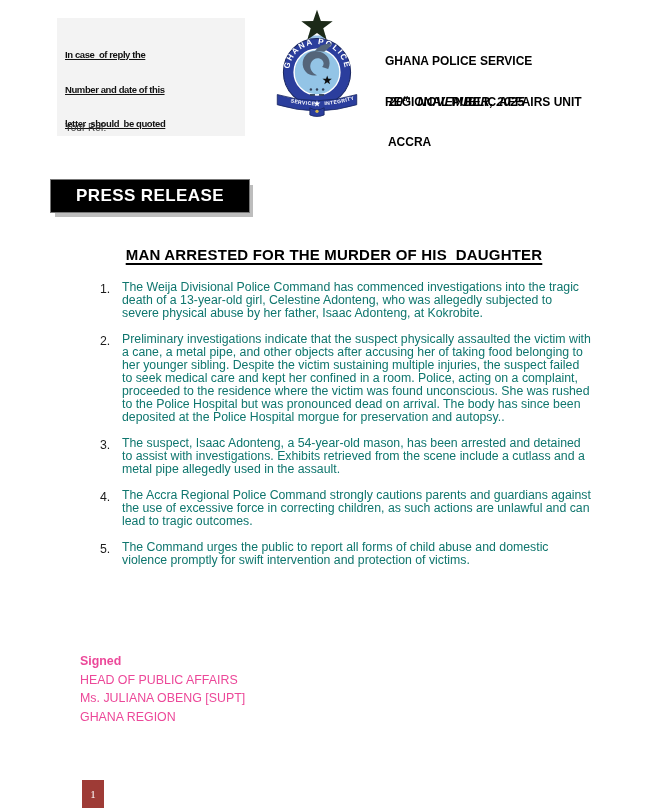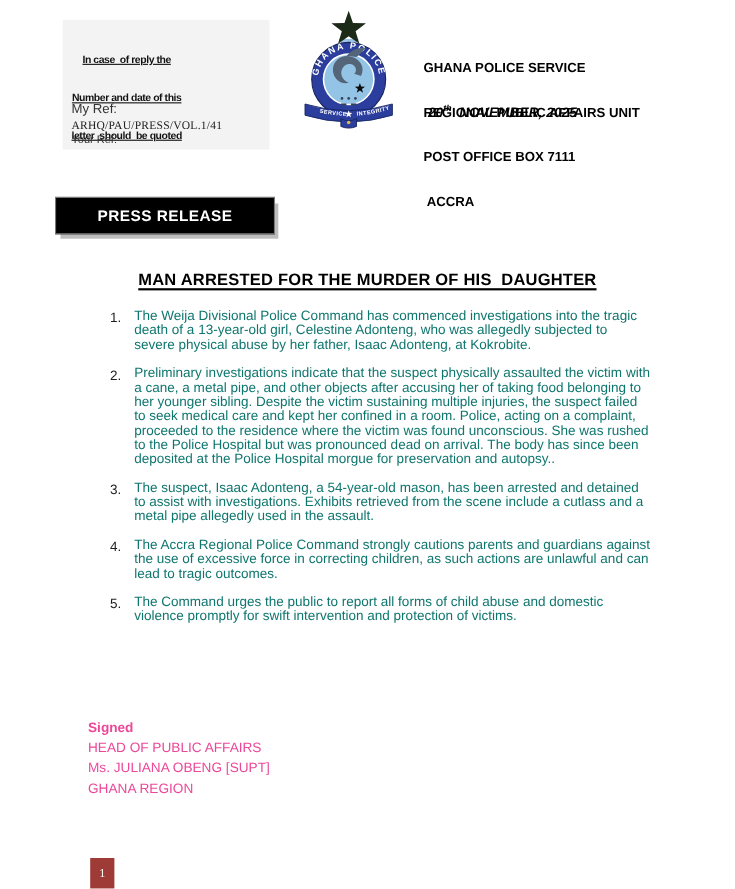--- a/index.html
+++ b/index.html
@@ -4,37 +4,37 @@
 <style>
   * { margin:0; padding:0; box-sizing:border-box; }
   html,body { background:#ffffff; }
   .page {
     position:relative; width:668px; height:808px; background:#fff;
     font-family:"Liberation Sans", sans-serif; color:#1a1a1a; overflow:hidden;
   }
   
   .ref-box { position:absolute; left:57px; top:18px; width:188px; height:118px; background:#f3f3f3; }
   .ref-note { position:absolute; left:8px; top:8px; font-size:9.5px; font-weight:bold;
-    letter-spacing:-0.4px; line-height:11.5px; color:#111; white-space:pre;text-align:center; }
+    letter-spacing:-0.4px; line-height:11.5px; color:#111; white-space:pre; }
   .ref-note div { text-decoration:underline; }
   .my-ref { position:absolute; left:8px; top:74px; font-size:12px; color:#333; }
   .my-ref .ref-val { font-family:"Liberation Serif", serif; font-size:10.5px; color:#222; letter-spacing:0.2px; }
   .your-ref { position:absolute; left:8px; top:104px; font-size:10px; color:#333; }
   
   .crest { position:absolute; left:262px; top:8px; width:110px; height:112px; }
   
   .right-header { position:absolute; left:385px; top:28px; font-size:12px; font-weight:bold;
     line-height:13.5px; color:#000; white-space:pre; }
   .date-line { position:absolute; left:389px; top:94px; font-size:12.5px; font-weight:bold; color:#000; white-space:pre;font-style:italic; }
   .date-line sup { font-size:8px; vertical-align:super; }
   
   .press-box { position:absolute; left:50px; top:179px; width:200px; height:34px;
     background:#000; border:1px solid #777; box-shadow:4px 5px 0 -1px #bdbdbd;
     display:flex; align-items:center; justify-content:center; }
-  .press-box span { color:#fff; font-weight:bold; font-size:14px; letter-spacing:0.4px; }
+  .press-box span { color:#fff; font-weight:bold; font-size:17px; letter-spacing:0.4px; }
   
   .title-wrap { position:absolute; left:0; top:246px; width:668px; text-align:center; }
   .title-wrap span { font-size:15px; font-weight:bold; color:#000; white-space:pre;
     text-decoration:underline; text-decoration-thickness:2px; text-underline-offset:3px; letter-spacing:0.2px; }
   
   .list { position:absolute; left:100px; top:281px; width:494px; }
   .list-item { display:flex; margin-bottom:13px; }
   .list-item .num { width:22px; flex:0 0 22px; font-size:12.3px; line-height:16.6px; color:#1c1c1c; }
   .list-item .txt { width:470px; font-size:12.3px; line-height:13px; color:#0f766e; }
   
@@ -49,21 +49,20 @@
 <body>
 
 <div class="page">
 
   <div class="ref-box">
     <div class="ref-note">
       <div>In case  of reply the</div>
       <div>Number and date of this</div>
       <div>letter  should  be quoted</div>
     </div>
-    <div class="my-ref"><span>My Ref: </span><span class="ref-val">ARHQ/PAU/PRESS/VOL.1/41</span></div>
     <div class="your-ref">Your Ref:</div>
   </div>
 
   <svg class="crest" viewBox="0 0 108 108" aria-hidden="true">
     <defs>
       <polygon id="star5" points="0,-10 2.35,-3.24 9.51,-3.09 3.80,1.24 5.88,8.09 0,4 -5.88,8.09 -3.80,1.24 -9.51,-3.09 -2.35,-3.24"></polygon>
       <path id="ringArc" d="M 26.5,62 A 27.5 27.5 0 0 1 81.5,62" fill="none"></path>
       <path id="ribbonArc" d="M 18,89 Q 54,100 90,89" fill="none"></path>
     </defs>
 
@@ -97,21 +96,20 @@
     </text>
     <use href="#star5" transform="translate(54,93) scale(0.35)" fill="#ffffff"></use>
 
     <path d="M 47,97 Q 54,101 61,97 L 61,104 Q 54,107 47,104 Z" fill="#2b3e9d" stroke="#18255f" stroke-width="0.8"></path>
     <circle cx="54" cy="100.5" r="1.6" fill="#d8b84a"></circle>
   </svg>
 
   <div class="right-header">
     <div>GHANA POLICE SERVICE</div>
     <div>REGIONAL PUBLIC AFFAIRS UNIT</div>
-    <div>POST OFFICE BOX 7111</div>
     <div> ACCRA</div>
   </div>
   <div class="date-line"><span>20</span><sup>th</sup><span>  NOVEMBER, 2025</span></div>
 
   <div class="press-box">
     <span>PRESS RELEASE</span>
   </div>
 
   <div class="title-wrap">
     <span>MAN ARRESTED FOR THE MURDER OF HIS  DAUGHTER</span>

